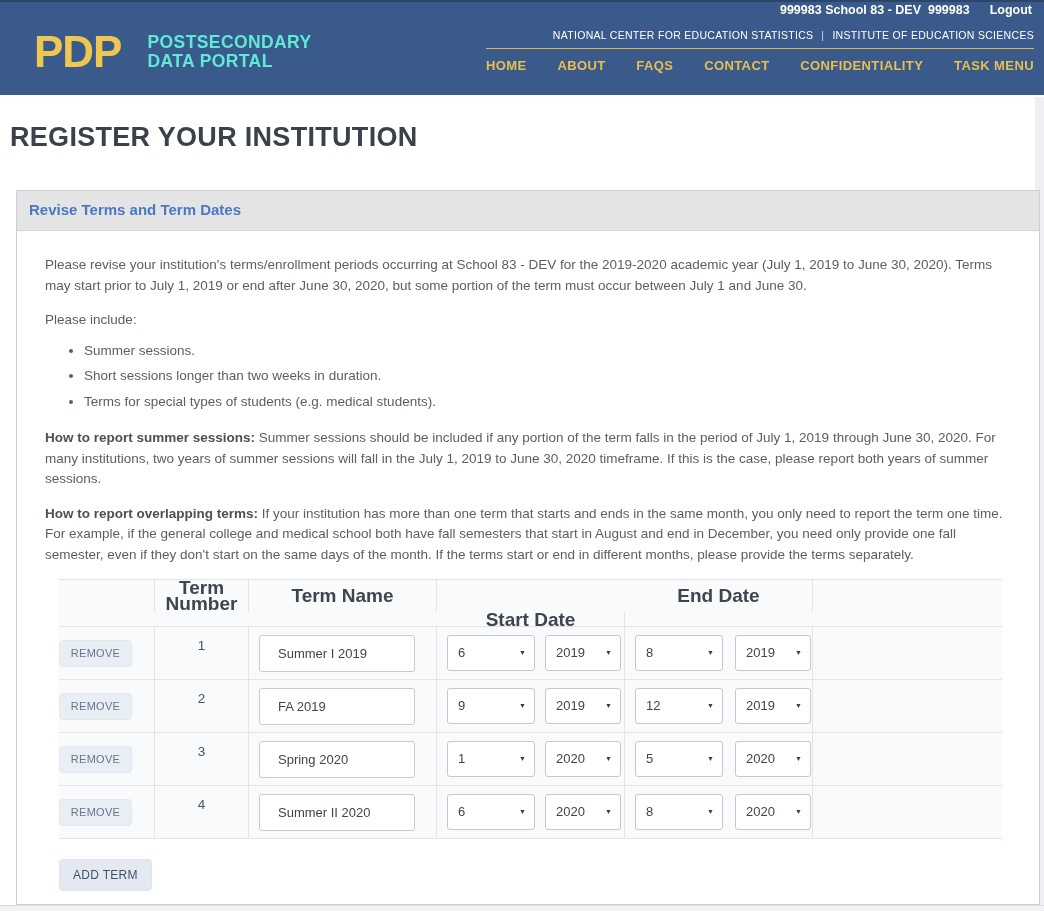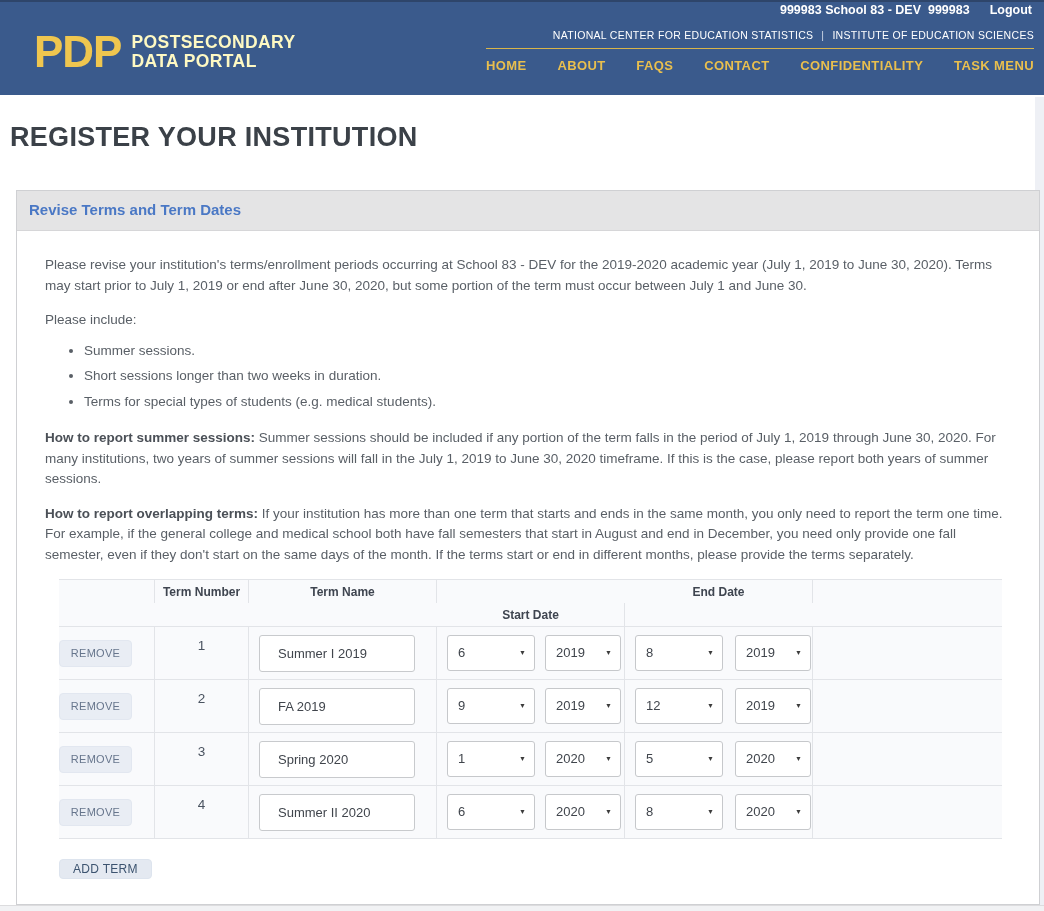--- a/index.html
+++ b/index.html
@@ -7,21 +7,21 @@
   body { font-family:"Liberation Sans", sans-serif; }
   #screen { width:1044px; height:911px; position:relative; overflow:hidden; background:#ffffff; margin:0 auto; }
 
   
   .site-header { position:relative; height:95px; background:#3a5a8c; border-top:2px solid #2e456a; }
   .topbar { position:absolute; top:1px; right:12px; display:flex; align-items:center; }
   .school-info { color:#ffffff; font-weight:bold; font-size:12.5px; white-space:pre; }
   .logout-link { color:#ffffff; font-weight:bold; font-size:12.5px; margin-left:20px; text-decoration:none; cursor:pointer;text-align:right; }
   .logo-wrap { position:absolute; left:34px; top:30px; display:flex; align-items:center; cursor:pointer; }
   .logo-acronym { color:#efc64f; font-size:44px; font-weight:900; letter-spacing:-1px; line-height:40px; }
-  .logo-text { margin-left:10px; color:#fef9c3; font-weight:bold; font-size:17.5px; line-height:19px; letter-spacing:0.4px; }
+  .logo-text { margin-left:26px; color:#5eead4; font-weight:bold; font-size:17.5px; line-height:19px; letter-spacing:0.4px; }
   .header-right { position:absolute; right:10px; top:27px; width:548px; }
   .agency-line { color:#ffffff; font-size:10.5px; letter-spacing:0.3px; text-align:right; white-space:nowrap; }
   .agency-line .sep { margin:0 8px; color:#cfd8e6; }
   .gold-rule { border:0; border-top:1px solid #d8b54a; margin:7px 0 0 0; }
   .main-nav { display:flex; justify-content:space-between; margin-top:9px; }
   .nav-link { color:#e9bf4e; font-weight:bold; font-size:13px; letter-spacing:0.4px; text-decoration:none; cursor:pointer; white-space:nowrap; }
 
   
   .right-strip { position:absolute; top:97px; right:0; width:9px; bottom:0; background:#eef0f5; }
   .footer-strip { position:absolute; left:0; right:0; bottom:0; height:6px; background:#f1f2f4; border-top:1px solid #dcdcde; }
@@ -36,41 +36,41 @@
   .panel-body p b { color:#4b5057; }
   .include-list { margin:10px 0 16px 39px; }
   .include-list li { margin:0 0 5px 0; }
 
   
   .terms-table { margin:8px 0 0 14px; width:943px; background:#f9fafc; border-top:1px solid #e2e4e8; border-bottom:1px solid #e2e4e8; }
   .thead, .trow { display:grid; grid-template-columns:96px 94px 188px 98px 90px 100px 88px 1fr; }
   .thead { height:46px; }
   .trow { height:53px; border-top:1px solid #e2e4e8; }
   .hcell { display:flex; align-items:center; justify-content:center; text-align:center;
-           font-weight:bold; font-size:12px; color:#3f4550; line-height:16px; }
+           font-weight:bold; font-size:19px; color:#3f4550; line-height:16px; }
   .h-start { grid-column:4 / span 2; }
   .h-end   { grid-column:6 / span 2; }
   .bR { border-right:1px solid #e2e4e8; }
   .cell { display:flex; align-items:center; }
   .c-remove { }
   .c-number { justify-content:center; align-items:flex-start; padding-top:9px; color:#4a5360; font-size:13.5px; }
   .c-name   { padding-left:10px; }
   .c-sel    { padding-left:10px; }
   .btn-remove { width:73px; height:27px; background:#e9edf4; border:1px solid #e2e7f0; border-radius:4px;
                 color:#66758c; font-size:11px; letter-spacing:0.3px; cursor:pointer;
                 font-family:"Liberation Sans", sans-serif; }
   .txt { width:156px; height:37px; border:1px solid #c8cacd; border-radius:3px; background:#ffffff;
          padding:0 18px; font-size:13px; color:#40454c; font-family:"Liberation Sans", sans-serif; }
   .sel { position:relative; height:36px; border:1px solid #c6c8cb; border-radius:3px; background:#ffffff;
          display:flex; align-items:center; padding-left:10px; font-size:13px; color:#40454c; cursor:pointer; }
   .sel-month { width:88px; }
   .sel-year  { width:76px; }
   .sel .arr { position:absolute; right:8px; top:50%; transform:translateY(-50%); font-size:7px; color:#3c3c3c; }
 
-  .btn-add { margin:20px 0 0 14px; height:20px; padding:0 13px; background:#e4e9f1; border:1px solid #dde4ee;
+  .btn-add { margin:20px 0 0 14px; height:32px; padding:0 13px; background:#e4e9f1; border:1px solid #dde4ee;
              border-radius:4px; color:#3c536f; font-size:12px; letter-spacing:0.3px; cursor:pointer;
              font-family:"Liberation Sans", sans-serif; }
 </style>
 </head>
 <body>
 
 <div id="screen">
 
   <div class="site-header">
     <div class="topbar">

